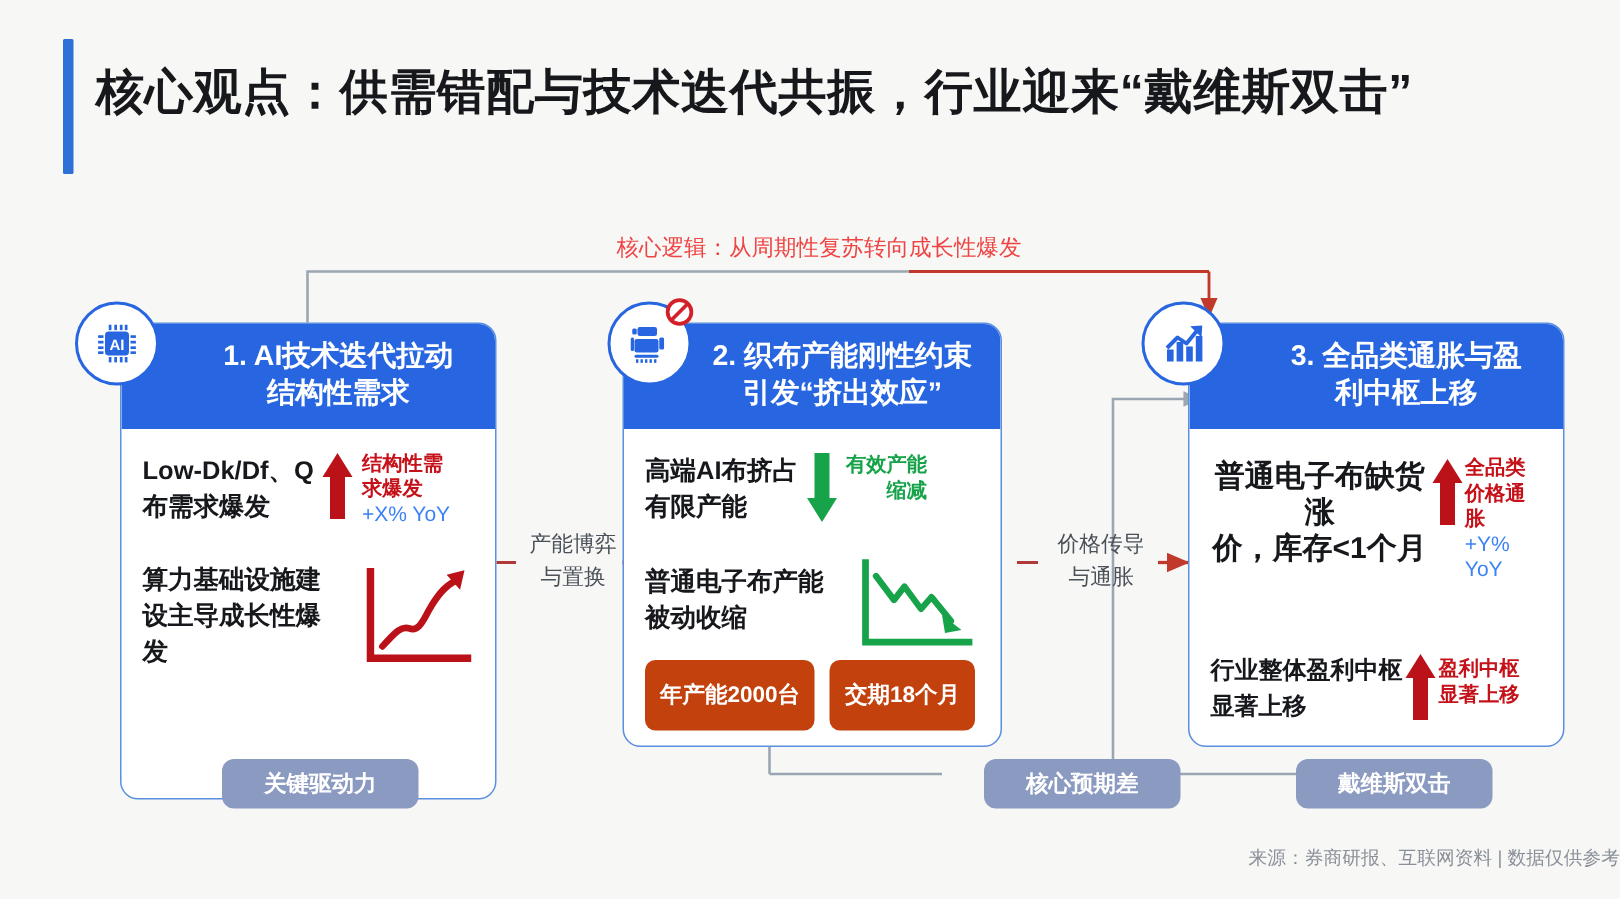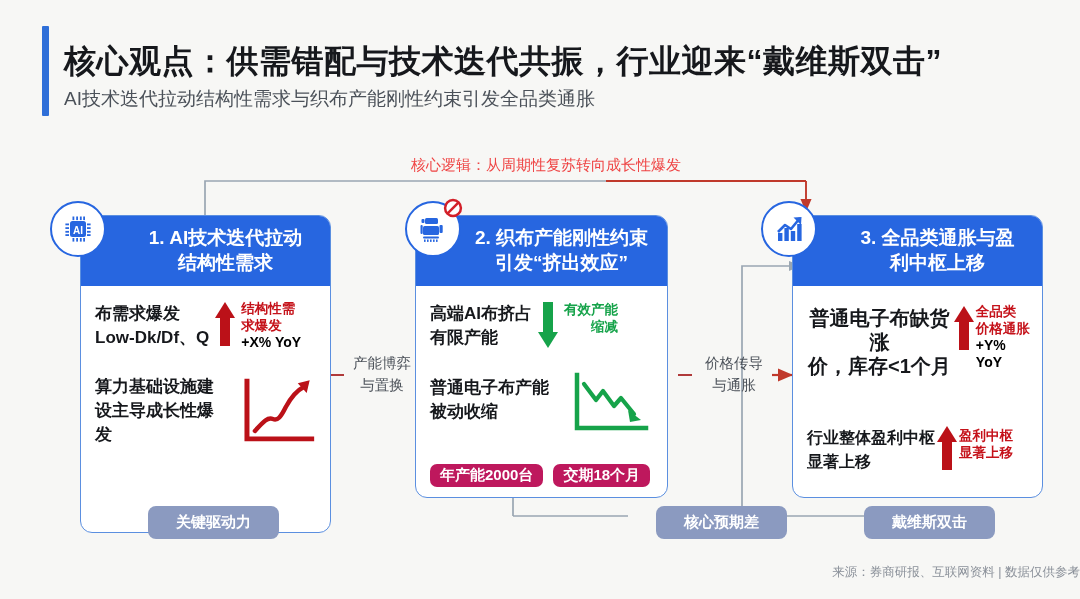--- a/index.html
+++ b/index.html
@@ -60,39 +60,39 @@
   }
 
   
   .row{position:relative;display:flex;align-items:flex-start;gap:6px;}
   .row .txt{
     font-size:17px;font-weight:bold;color:#16181c;line-height:24px;
   }
   .note{font-size:13.5px;line-height:17px;font-weight:bold;}
   .note.red{color:#c5121a;}
   .note.green{color:#16a34a;}
-  .note .sub{font-weight:bold;color:#000000;font-size:14px;}
+  .note .sub{font-weight:normal;color:#3b82f6;font-size:14px;}
 
   
   .arrow{position:relative;width:20px;flex:0 0 20px;height:44px;}
   .arrow i{position:absolute;left:5px;width:10px;background:#bb1118;}
   .arrow.up i{top:14px;height:30px;}
   .arrow.up:before{content:"";position:absolute;left:0;top:0;
     border-left:10px solid transparent;border-right:10px solid transparent;
     border-bottom:16px solid #bb1118;}
   .arrow.down i{top:0;height:30px;background:#16a34a;}
   .arrow.down:after{content:"";position:absolute;left:0;bottom:0;
     border-left:10px solid transparent;border-right:10px solid transparent;
     border-top:16px solid #16a34a;}
 
   
   .chips{position:absolute;left:14px;bottom:10px;display:flex;gap:10px;}
   .chip{
-    background:#be185d;color:#fff;border-radius:7px;
-    font-size:15px;font-weight:bold;padding:2px 10px;white-space:nowrap;
+    background:#c2410c;color:#fff;border-radius:7px;
+    font-size:15px;font-weight:bold;padding:14px 10px;white-space:nowrap;
   }
 
   
   .tag{
     position:absolute;
     background:#8b9ac0;color:#ffffff;border-radius:8px;
     font-size:15px;font-weight:bold;
     padding:7px 28px;white-space:nowrap;
   }
 
@@ -113,21 +113,20 @@
   }
 </style>
 </head>
 <body>
 
 <div id="root">
 
   <div class="header">
     <div class="bar"></div>
     <div class="title">核心观点：供需错配与技术迭代共振，行业迎来“戴维斯双击”</div>
-    <div class="subtitle">AI技术迭代拉动结构性需求与织布产能刚性约束引发全品类通胀</div>
   </div>
 
   <div class="logic-label">核心逻辑：从周期性复苏转向成长性爆发</div>
 
   <svg id="wires" viewBox="0 0 1080 599">
     <defs>
       <marker id="arrGray" markerWidth="8" markerHeight="8" refX="6.5" refY="3" orient="auto">
         <path d="M0,0 L7,3 L0,6 z" fill="#9aa6b2"></path>
       </marker>
       <marker id="arrRed" markerWidth="8" markerHeight="8" refX="6.5" refY="3" orient="auto">
@@ -184,22 +183,22 @@
 
   <div class="card" style="left:80px;top:215px;width:251px;height:318px;">
     <div class="card-head">
       <div>1. AI技术迭代拉动</div>
       <div>结构性需求</div>
     </div>
     <div class="card-body">
 
       <div class="row" style="margin-top:2px;">
         <div class="txt">
+          <div>Low-Dk/Df、Q</div>
           <div>布需求爆发</div>
-          <div>Low-Dk/Df、Q</div>
         </div>
         <div class="arrow up">
             <i></i>
           </div>
         <div class="note red" style="margin-top:-2px;">
           <div>结构性需</div>
           <div>求爆发</div>
           <div class="sub">+X% YoY</div>
         </div>
       </div>

